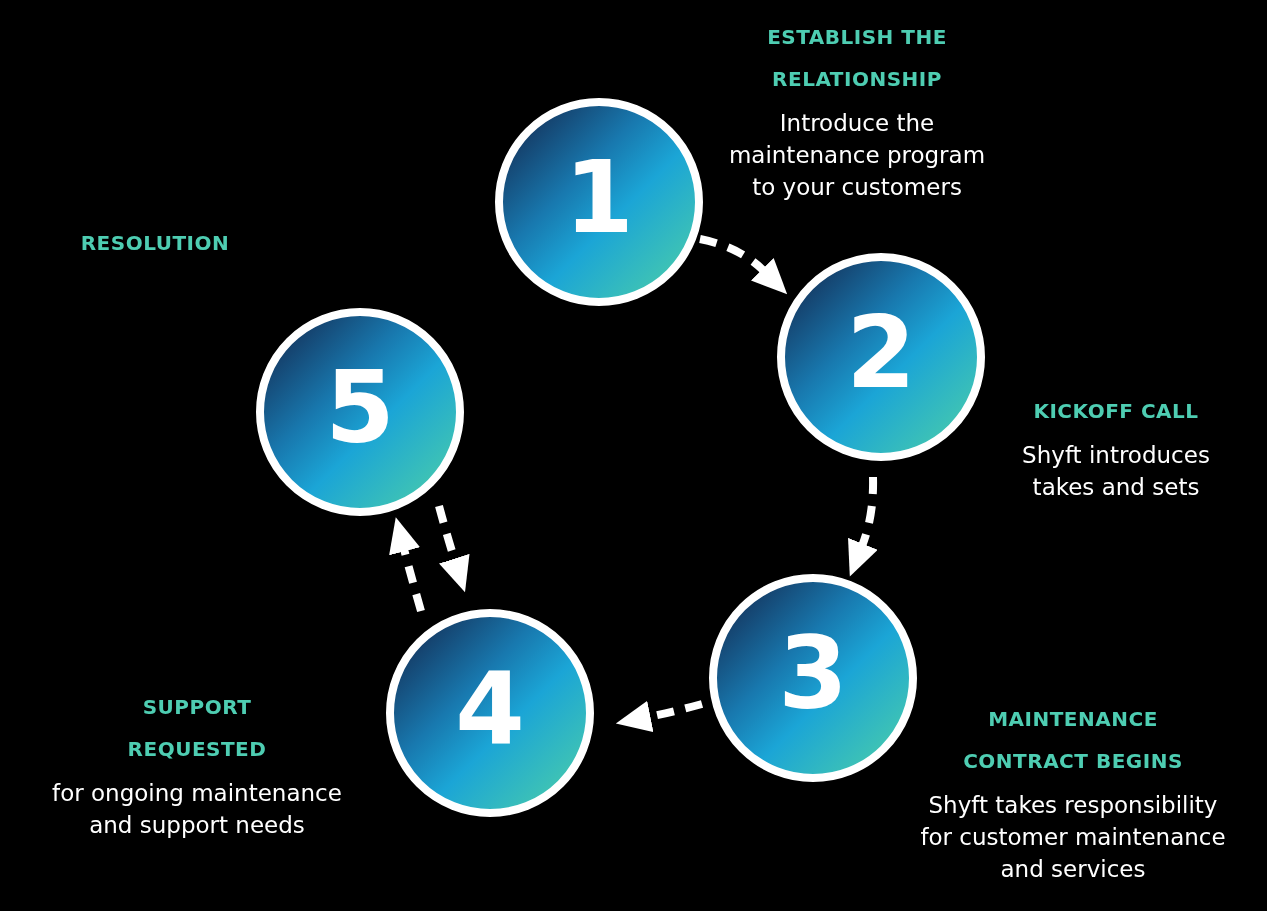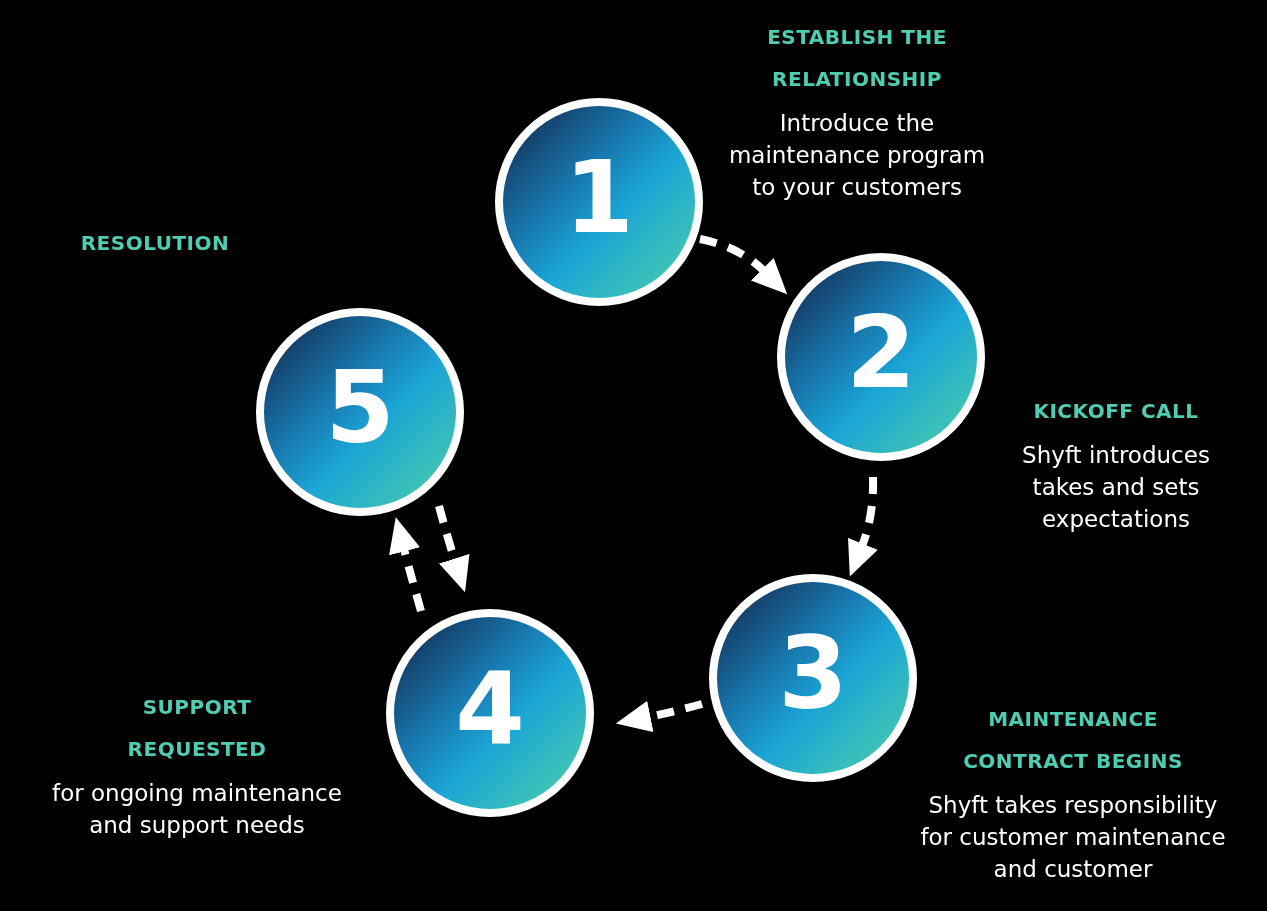--- a/index.html
+++ b/index.html
@@ -132,33 +132,32 @@
     </div>
   </div>
 
   <div class="label l2">
     <div class="title">
       <div>KICKOFF CALL</div>
     </div>
     <div class="desc">
       <div>Shyft introduces</div>
       <div>takes and sets</div>
-      <div>expectations</div>
     </div>
   </div>
 
   <div class="label l3">
     <div class="title">
       <div>MAINTENANCE</div>
       <div>CONTRACT BEGINS</div>
     </div>
     <div class="desc">
       <div>Shyft takes responsibility</div>
       <div>for customer maintenance</div>
-      <div>and customer</div>
+      <div>and services</div>
     </div>
   </div>
 
   <div class="label l4">
     <div class="title">
       <div>SUPPORT</div>
       <div>REQUESTED</div>
     </div>
     <div class="desc">
       <div>for ongoing maintenance</div>

